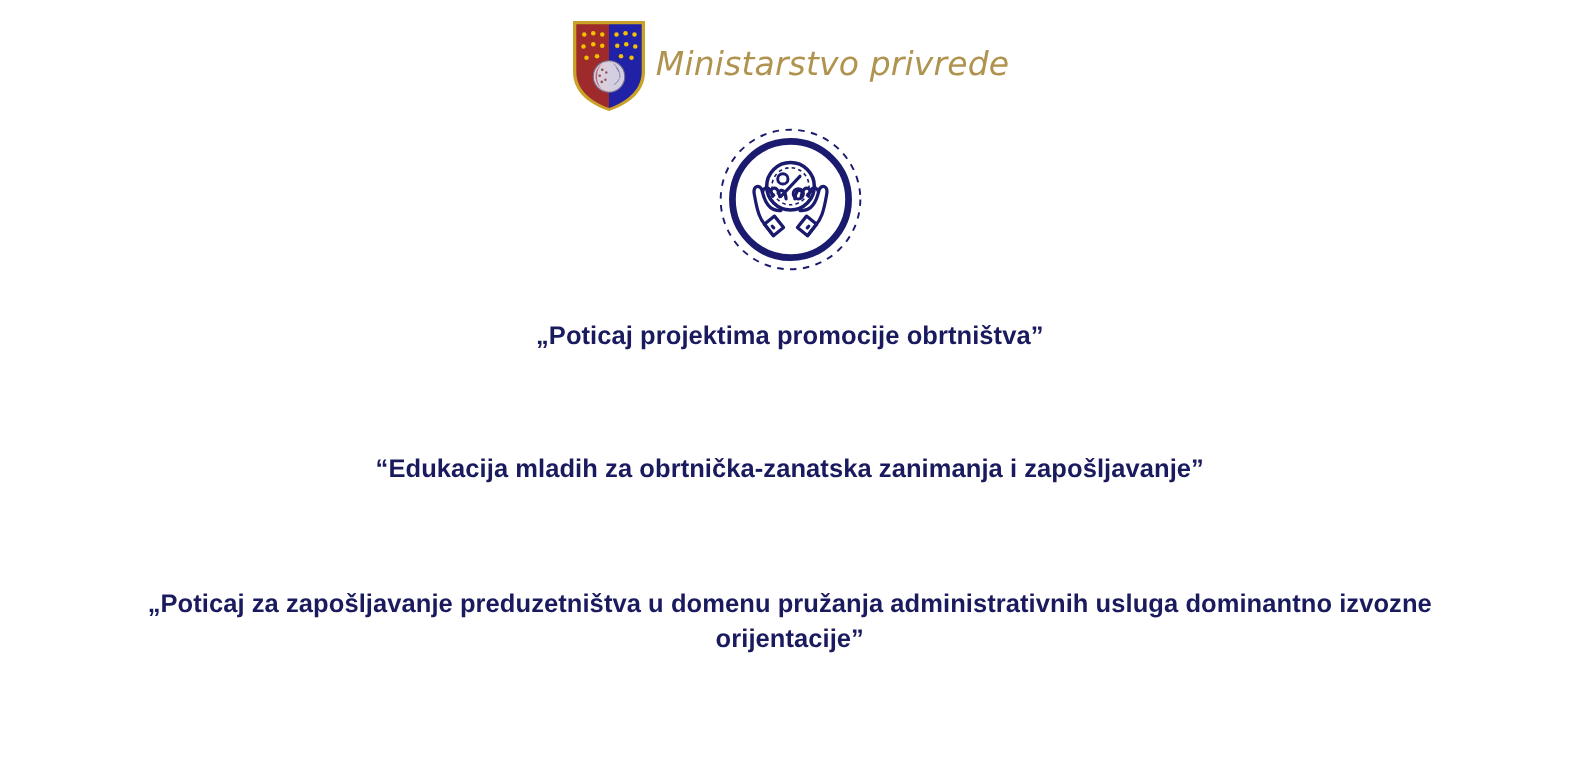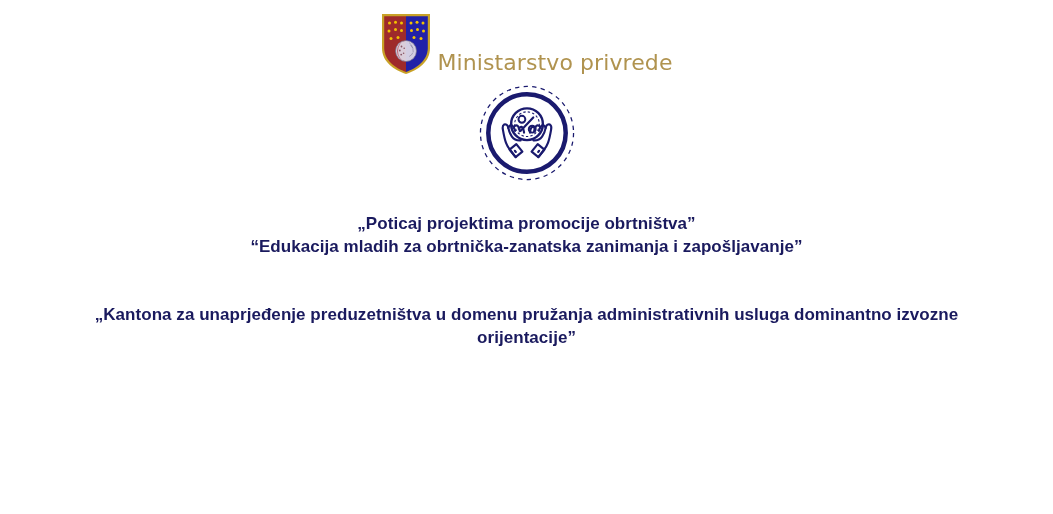--- a/index.html
+++ b/index.html
@@ -28,22 +28,23 @@
     position: absolute;
     top: 12px;
     left: 0;
     width: 1053px;
     display: flex;
     justify-content: center;
     align-items: flex-start;
   }
   .logo-lockup {
     display: flex;
-    align-items: flex-end;
+    align-items: center;
     gap: 5px;
+    font-style: italic;
   }
   .crest {
     width: 52px;
     height: 64px;
     flex: 0 0 auto;
     display: block;
   }
   .ministry-text {
     display: flex;
     flex-direction: column;
@@ -76,34 +77,35 @@
 
   
   .titles {
     position: absolute;
     top: 196px;
     left: 0;
     width: 1053px;
     display: flex;
     flex-direction: column;
     align-items: center;
+    gap: 22px;
   }
   .title-line {
     color: #1a1a5e;
     font-size: 17px;
     font-weight: bold;
     text-align: center;
     line-height: 1.38;
     letter-spacing: 0.05px;
     padding: 0 60px;
     box-sizing: border-box;
     width: 100%;
   }
   .title-line.gap-1 { margin-top: 16px; }
-  .title-line.gap-2 { }
+  .title-line.gap-2 { margin-top: 44px; }
   .title-line.gap-3 { margin-top: 44px; }
   .title-line.gap-4 { margin-top: 44px; }
 </style>
 </head>
 <body>
 
 <div class="slide">
 
   <div class="header-logo">
     <div class="logo-lockup">
@@ -207,16 +209,16 @@
         <path d="M41.6 45.6 C42.7 43.6 44.4 43.2 45.5 44.5 C46.4 45.6 46.8 47.4 47.0 49.6"></path>
         <path d="M38.4 74.6 L45.3 69.0 L39.1 61.3 L32.2 66.9 Z"></path>
         <line x1="37.6" y1="68.2" x2="38.6" y2="69.3"></line>
       </g>
     </svg>
   </div>
 
   <div class="titles">
     <div class="title-line gap-1">„Poticaj projektima promocije obrtništva”</div>
     <div class="title-line gap-2">“Edukacija mladih za obrtnička-zanatska zanimanja i zapošljavanje”</div>
-    <div class="title-line gap-4">„Kantona za unaprjeđenje preduzetništva u domenu pružanja administrativnih usluga dominantno izvozne orijentacije”</div>
+    <div class="title-line gap-4">„Poticaj za zapošljavanje preduzetništva u domenu pružanja administrativnih usluga dominantno izvozne orijentacije”</div>
   </div>
 
 </div>
 
 </body></html>

